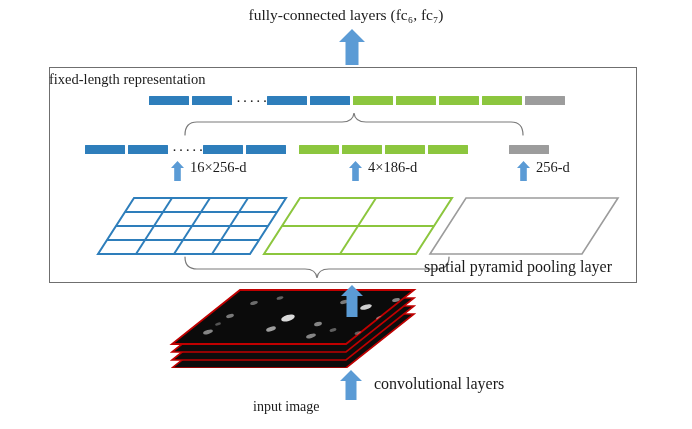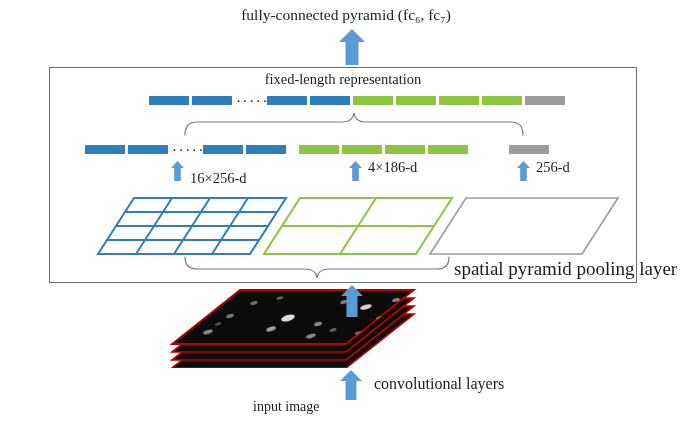--- a/index.html
+++ b/index.html
@@ -30,27 +30,26 @@
     white-space: nowrap;
     line-height: 1.15;
   }
   #fc-layers-label {
     left: 0; top: 6px; width: 692px;
     text-align: center;
     font-size: 15.5px;
   }
   #fixed-len-label {
     left: 49px; top: 71px; width: 588px;
-    text-align: center;
+    text-align: left;
     font-size: 14.5px;
   }
   #spp-layer-label {
     left: 424px; top: 258px;
-    font-size: 19px;
-    margin-left: 30px;
+    font-size: 16px;
   }
   #feat-map-line1 {
     left: 418px; top: 305px;
     font-size: 14px;
   }
   #feat-map-line2 {
     left: 432px; top: 326px;
     font-size: 14px;
   }
   #conv-layers-label {
@@ -114,21 +113,21 @@
 
   
   #feature-stack { position: absolute; left: 168px; top: 288px; }
   #feature-stack svg { display: block; }
 </style>
 </head>
 <body>
 
 <div class="stage">
 
-  <div class="lbl" id="fc-layers-label">fully-connected pyramid (fc₆, fc₇)</div>
+  <div class="lbl" id="fc-layers-label">fully-connected layers (fc₆, fc₇)</div>
 
   <div class="arrow" style="left:339px; top:29px;">
     <svg width="26" height="36" viewBox="0 0 26 36">
       <polygon points="13,0 26,13 19.5,13 19.5,36 6.5,36 6.5,13 0,13" fill="#5B9BD5"></polygon>
     </svg>
   </div>
 
   <div id="spp-box" style="border-color: rgb(111, 111, 111);"></div>
 
   <div class="lbl" id="fixed-len-label">fixed-length representation</div>
@@ -161,21 +160,21 @@
   <div class="bar green" style="left: 385px; top: 145px; width: 40px; background: rgb(140, 198, 62);"></div>
   <div class="bar green" style="left: 428px; top: 145px; width: 40px; background: rgb(140, 198, 62);"></div>
 
   <div class="bar gray" style="left: 509px; top: 145px; width: 40px; background: rgb(156, 156, 156);"></div>
 
   <div class="arrow" style="left:171px; top:161px;">
     <svg width="13" height="20" viewBox="0 0 13 20">
       <polygon points="6.5,0 13,7 9.8,7 9.8,20 3.2,20 3.2,7 0,7" fill="#5B9BD5"></polygon>
     </svg>
   </div>
-  <div class="dim-label" style="left:190px; top:159px;margin-top:11px;">16×256-d</div>
+  <div class="dim-label" style="left:190px; top:159px;">16×256-d</div>
 
   <div class="arrow" style="left:349px; top:161px;">
     <svg width="13" height="20" viewBox="0 0 13 20">
       <polygon points="6.5,0 13,7 9.8,7 9.8,20 3.2,20 3.2,7 0,7" fill="#5B9BD5"></polygon>
     </svg>
   </div>
   <div class="dim-label" style="left:368px; top:159px;">4×186-d</div>
 
   <div class="arrow" style="left:517px; top:161px;">
     <svg width="13" height="20" viewBox="0 0 13 20">

